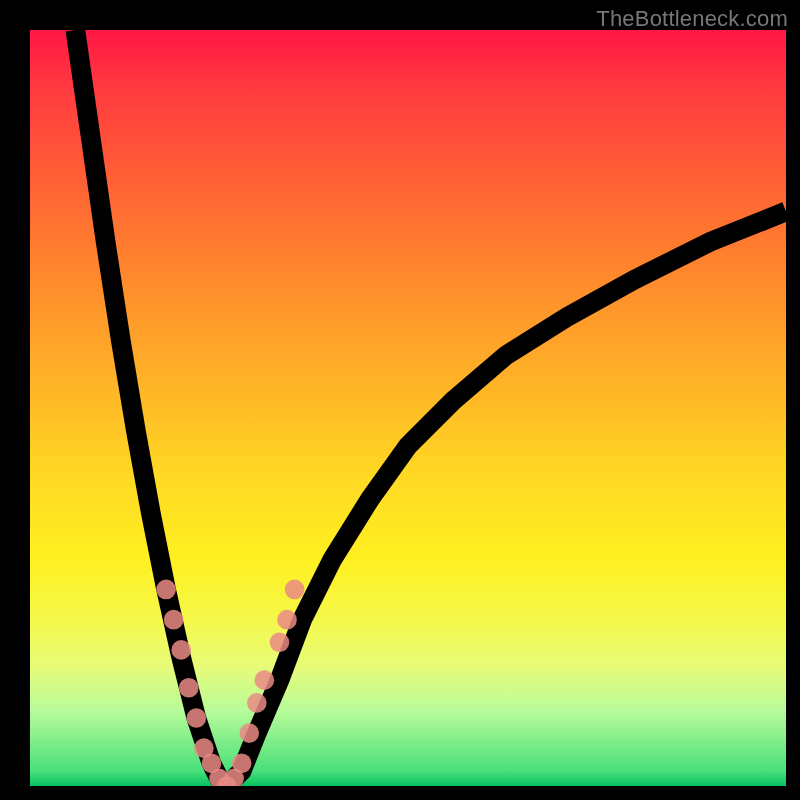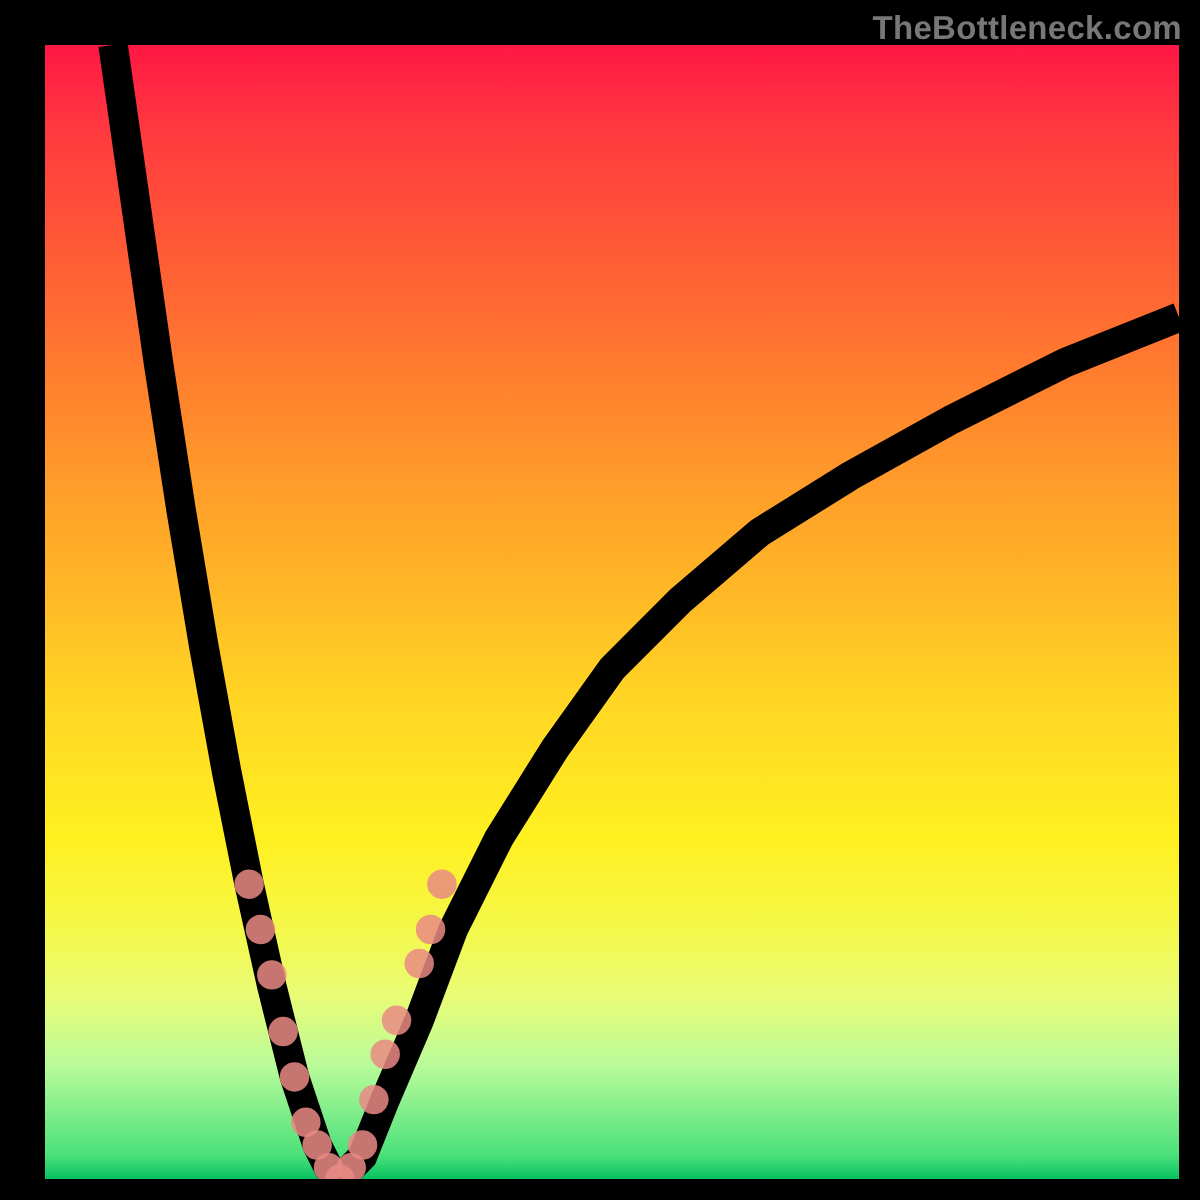--- a/index.html
+++ b/index.html
@@ -54,21 +54,21 @@
   .dot {
     fill: #e98a84;
     opacity: 0.85;
   }
   .watermark {
     position: absolute;
     top: 6px;
     right: 12px;
     color: #777;
     font-size: 22px;
-    font-weight: 700;
+    font-weight: 400;
     letter-spacing: 0.2px;
   }
 </style>
 </head>
 <body>
 
 <div class="outer">
 
   <div class="watermark">TheBottleneck.com</div>
 

